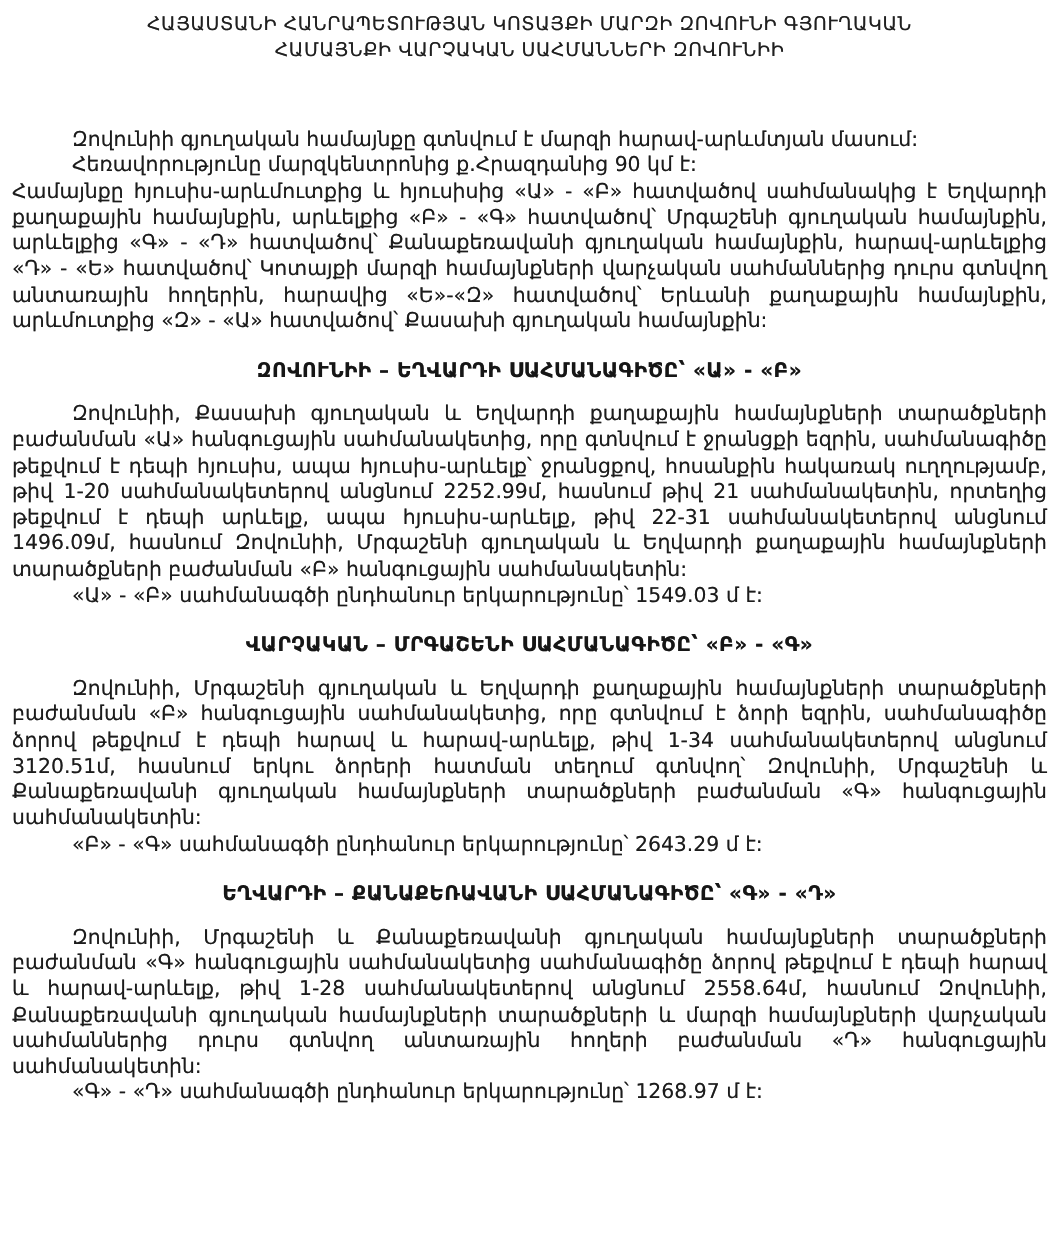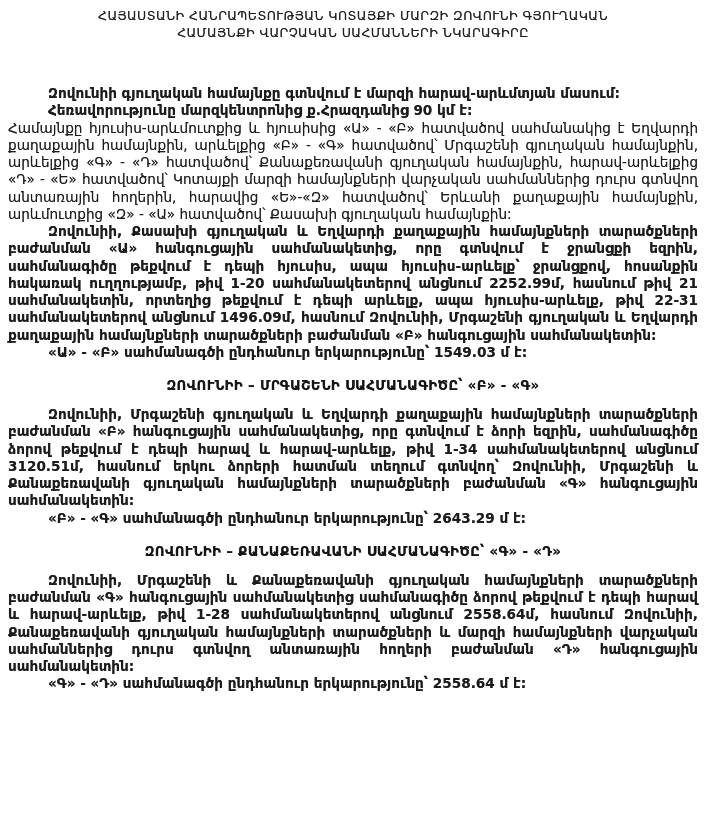--- a/index.html
+++ b/index.html
@@ -34,49 +34,49 @@
   }
   p.body {
     font-size: 13.6px;
     line-height: 1.27;
     text-align: justify;
     margin: 0;
     color: #1c1c1c;
   }
   p.indent {
     text-indent: 40px;
-    font-weight: bold;
   }
   h2.section-heading {
     text-align: center;
     font-size: 13.4px;
     font-weight: 700;
     letter-spacing: 0.3px;
     margin: 17px 0 13px 0;
     color: #161616;
   }
 </style>
 </head>
 <body>
 
 <div class="page">
 
   <div class="doc-title">
     <div>ՀԱՅԱՍՏԱՆԻ ՀԱՆՐԱՊԵՏՈՒԹՅԱՆ ԿՈՏԱՅՔԻ ՄԱՐԶԻ ԶՈՎՈՒՆԻ ԳՅՈՒՂԱԿԱՆ</div>
-    <div>ՀԱՄԱՅՆՔԻ ՎԱՐՉԱԿԱՆ ՍԱՀՄԱՆՆԵՐԻ ՆԿԱՐԱԳԻՐԸ</div>
+    <div>ՀԱՄԱՅՆՔԻ ՎԱՐՉԱԿԱՆ ՍԱՀՄԱՆՆԵՐԻ ԶՈՎՈՒՆԻԻ</div>
   </div>
 
   <p class="body indent">Զովունիի գյուղական համայնքը գտնվում է մարզի հարավ-արևմտյան մասում:</p>
   <p class="body indent">Հեռավորությունը մարզկենտրոնից ք.Հրազդանից 90 կմ է:</p>
   <p class="body">Համայնքը հյուսիս-արևմուտքից և հյուսիսից «Ա» - «Բ» հատվածով սահմանակից է Եղվարդի քաղաքային համայնքին, արևելքից «Բ» - «Գ» հատվածով՝ Մրգաշենի գյուղական համայնքին, արևելքից «Գ» - «Դ» հատվածով՝ Քանաքեռավանի գյուղական համայնքին, հարավ-արևելքից «Դ» - «Ե» հատվածով՝ Կոտայքի մարզի համայնքների վարչական սահմաններից դուրս գտնվող անտառային հողերին, հարավից «Ե»-«Զ» հատվածով՝ Երևանի քաղաքային համայնքին, արևմուտքից «Զ» - «Ա» հատվածով՝ Քասախի գյուղական համայնքին:</p>
 
+  <h2 class="section-heading">ԶՈՎՈՒՆԻԻ – ԵՂՎԱՐԴԻ ՍԱՀՄԱՆԱԳԻԾԸ՝ «Ա» - «Բ»</h2>
   <p class="body indent">Զովունիի, Քասախի գյուղական և Եղվարդի քաղաքային համայնքների տարածքների բաժանման «Ա» հանգուցային սահմանակետից, որը գտնվում է ջրանցքի եզրին, սահմանագիծը թեքվում է դեպի հյուսիս, ապա հյուսիս-արևելք՝ ջրանցքով, հոսանքին հակառակ ուղղությամբ, թիվ 1-20 սահմանակետերով անցնում 2252.99մ, հասնում թիվ 21 սահմանակետին, որտեղից թեքվում է դեպի արևելք, ապա հյուսիս-արևելք, թիվ 22-31 սահմանակետերով անցնում 1496.09մ, հասնում Զովունիի, Մրգաշենի գյուղական և Եղվարդի քաղաքային համայնքների տարածքների բաժանման «Բ» հանգուցային սահմանակետին:</p>
   <p class="body indent">«Ա» - «Բ» սահմանագծի ընդհանուր երկարությունը՝ 1549.03 մ է:</p>
 
-  <h2 class="section-heading">ԶՈՎՈՒՆԻԻ – ՄՐԳԱՇԵՆԻ ՍԱՀՄԱՆԱԳԻԾԸ՝ «Բ» - «Գ»</h2>
+  <h2 class="section-heading">ՎԱՐՉԱԿԱՆ – ՄՐԳԱՇԵՆԻ ՍԱՀՄԱՆԱԳԻԾԸ՝ «Բ» - «Գ»</h2>
   <p class="body indent">Զովունիի, Մրգաշենի գյուղական և Եղվարդի քաղաքային համայնքների տարածքների բաժանման «Բ» հանգուցային սահմանակետից, որը գտնվում է ձորի եզրին, սահմանագիծը ձորով թեքվում է դեպի հարավ և հարավ-արևելք, թիվ 1-34 սահմանակետերով անցնում 3120.51մ, հասնում երկու ձորերի հատման տեղում գտնվող՝ Զովունիի, Մրգաշենի և Քանաքեռավանի գյուղական համայնքների տարածքների բաժանման «Գ» հանգուցային սահմանակետին:</p>
   <p class="body indent">«Բ» - «Գ» սահմանագծի ընդհանուր երկարությունը՝ 2643.29 մ է:</p>
 
-  <h2 class="section-heading">ԶՈՎՈՒՆԻԻ – ՔԱՆԱՔԵՌԱՎԱՆԻ ՍԱՀՄԱՆԱԳԻԾԸ՝ «Գ» - «Դ»</h2>
+  <h2 class="section-heading">ԵՂՎԱՐԴԻ – ՔԱՆԱՔԵՌԱՎԱՆԻ ՍԱՀՄԱՆԱԳԻԾԸ՝ «Գ» - «Դ»</h2>
   <p class="body indent">Զովունիի, Մրգաշենի և Քանաքեռավանի գյուղական համայնքների տարածքների բաժանման «Գ» հանգուցային սահմանակետից սահմանագիծը ձորով թեքվում է դեպի հարավ և հարավ-արևելք, թիվ 1-28 սահմանակետերով անցնում 2558.64մ, հասնում Զովունիի, Քանաքեռավանի գյուղական համայնքների տարածքների և մարզի համայնքների վարչական սահմաններից դուրս գտնվող անտառային հողերի բաժանման «Դ» հանգուցային սահմանակետին:</p>
-  <p class="body indent">«Գ» - «Դ» սահմանագծի ընդհանուր երկարությունը՝ 2558.64 մ է:</p>
+  <p class="body indent">«Գ» - «Դ» սահմանագծի ընդհանուր երկարությունը՝ 1268.97 մ է:</p>
 
 </div>
 
 </body></html>

